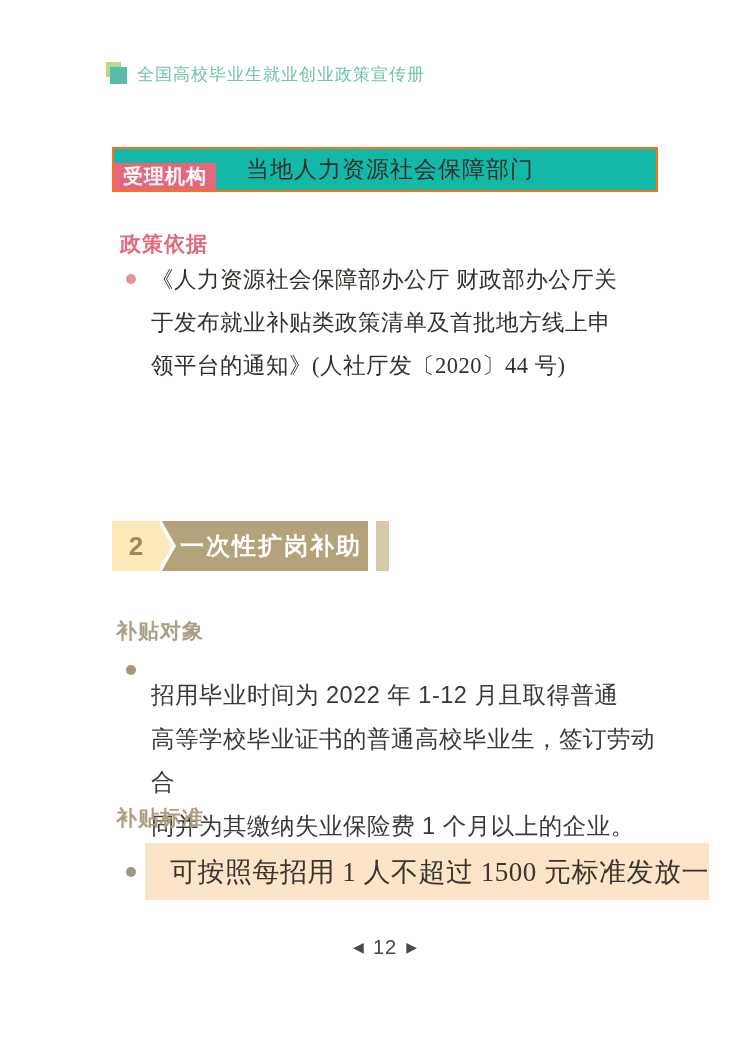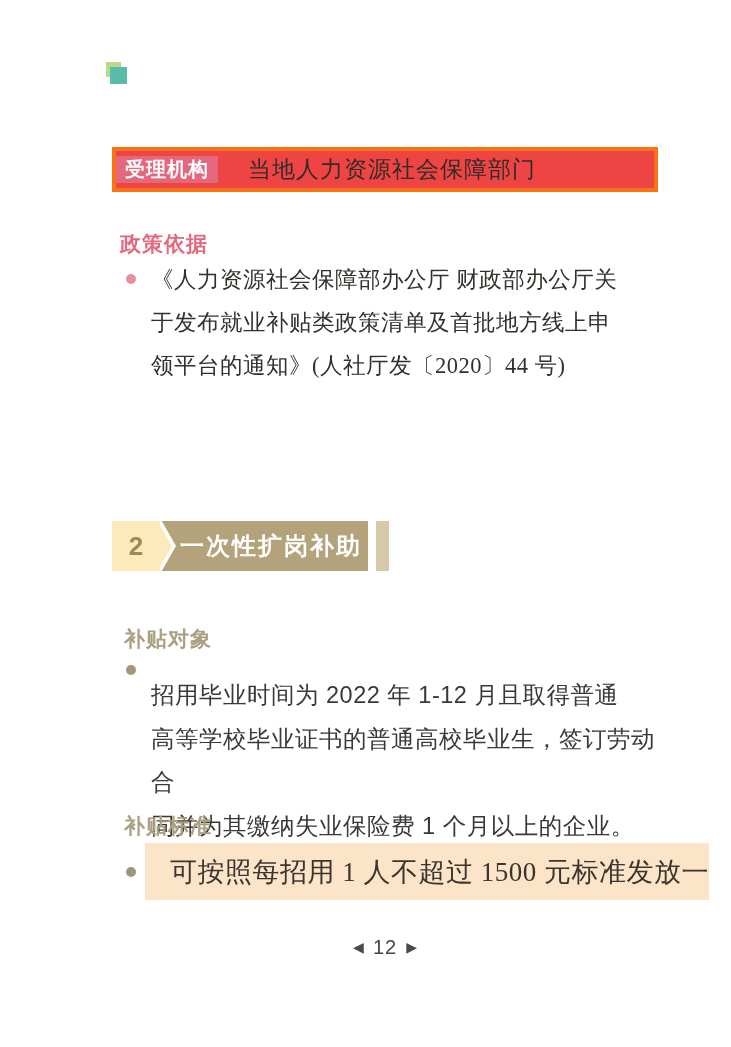--- a/index.html
+++ b/index.html
@@ -15,41 +15,41 @@
   
   .header{left:106px;top:60px;display:flex;align-items:center;height:28px;}
   .logo{position:relative;width:24px;height:26px;flex:none;margin-right:7px;}
   .logo-back{position:absolute;left:0;top:1px;width:15px;height:15px;background:#b9d98c;}
   .logo-front{position:absolute;left:4px;top:6px;width:17px;height:17px;background:#58bda6;}
   .header-title{color:#6fc2ab;font-size:17px;letter-spacing:1px;}
 
   
   .agency-box{
     left:112px;top:147px;width:546px;height:45px;
-    border:4px solid #f97316;box-sizing:border-box;
-    display:flex;align-items:center;background:#ef4444;
+    border:2px solid #f97316;box-sizing:border-box;
+    display:flex;align-items:flex-end;background:#14b8a6;
   }
   .agency-label{
     width:102px;flex:none;background:#e4677c;color:#ffffff;
     font-size:20px;font-weight:bold;letter-spacing:1px;
     display:flex;align-items:center;justify-content:center;
   }
   .agency-value{
     font-family:"Liberation Serif",serif;
     font-size:23px;color:#2f2c29;letter-spacing:1px;
     align-self:center;padding-left:30px;white-space:nowrap;
   }
 
   
   .pink-heading{
     left:112px;top:222px;margin:8px;
     color:#e4677c;font-size:21px;font-weight:bold;letter-spacing:1px;
   }
   .tan-heading{
-    margin:12px;left:112px;
+    margin:4px;left:112px;
     color:#ab9f82;font-size:21px;font-weight:600;letter-spacing:1px;
   }
   .tan-heading.target{top:613px;}
   .tan-heading.standard{top:800px;}
 
   
   .bullet-list{left:112px;width:556px;margin:0;padding:0;list-style:none;}
   .bullet-list.policy{top:258px;}
   .bullet-list.target{top:649px;}
   .bullet-item{display:flex;margin:0 0 4px 0;}
@@ -120,20 +120,21 @@
   .page-number{letter-spacing:1px;}
 </style>
 </head>
 <body>
 
 <div class="abs header">
   <span class="logo">
     <span class="logo-back"></span>
     <span class="logo-front"></span>
   </span>
+  <span class="header-title">全国高校毕业生就业创业政策宣传册</span>
 </div>
 
 <div class="abs agency-box">
   <span class="agency-label">受理机构</span>
   <span class="agency-value">当地人力资源社会保障部门</span>
 </div>
 
 <h2 class="abs pink-heading">政策依据</h2>
 
 <ul class="abs bullet-list policy">

